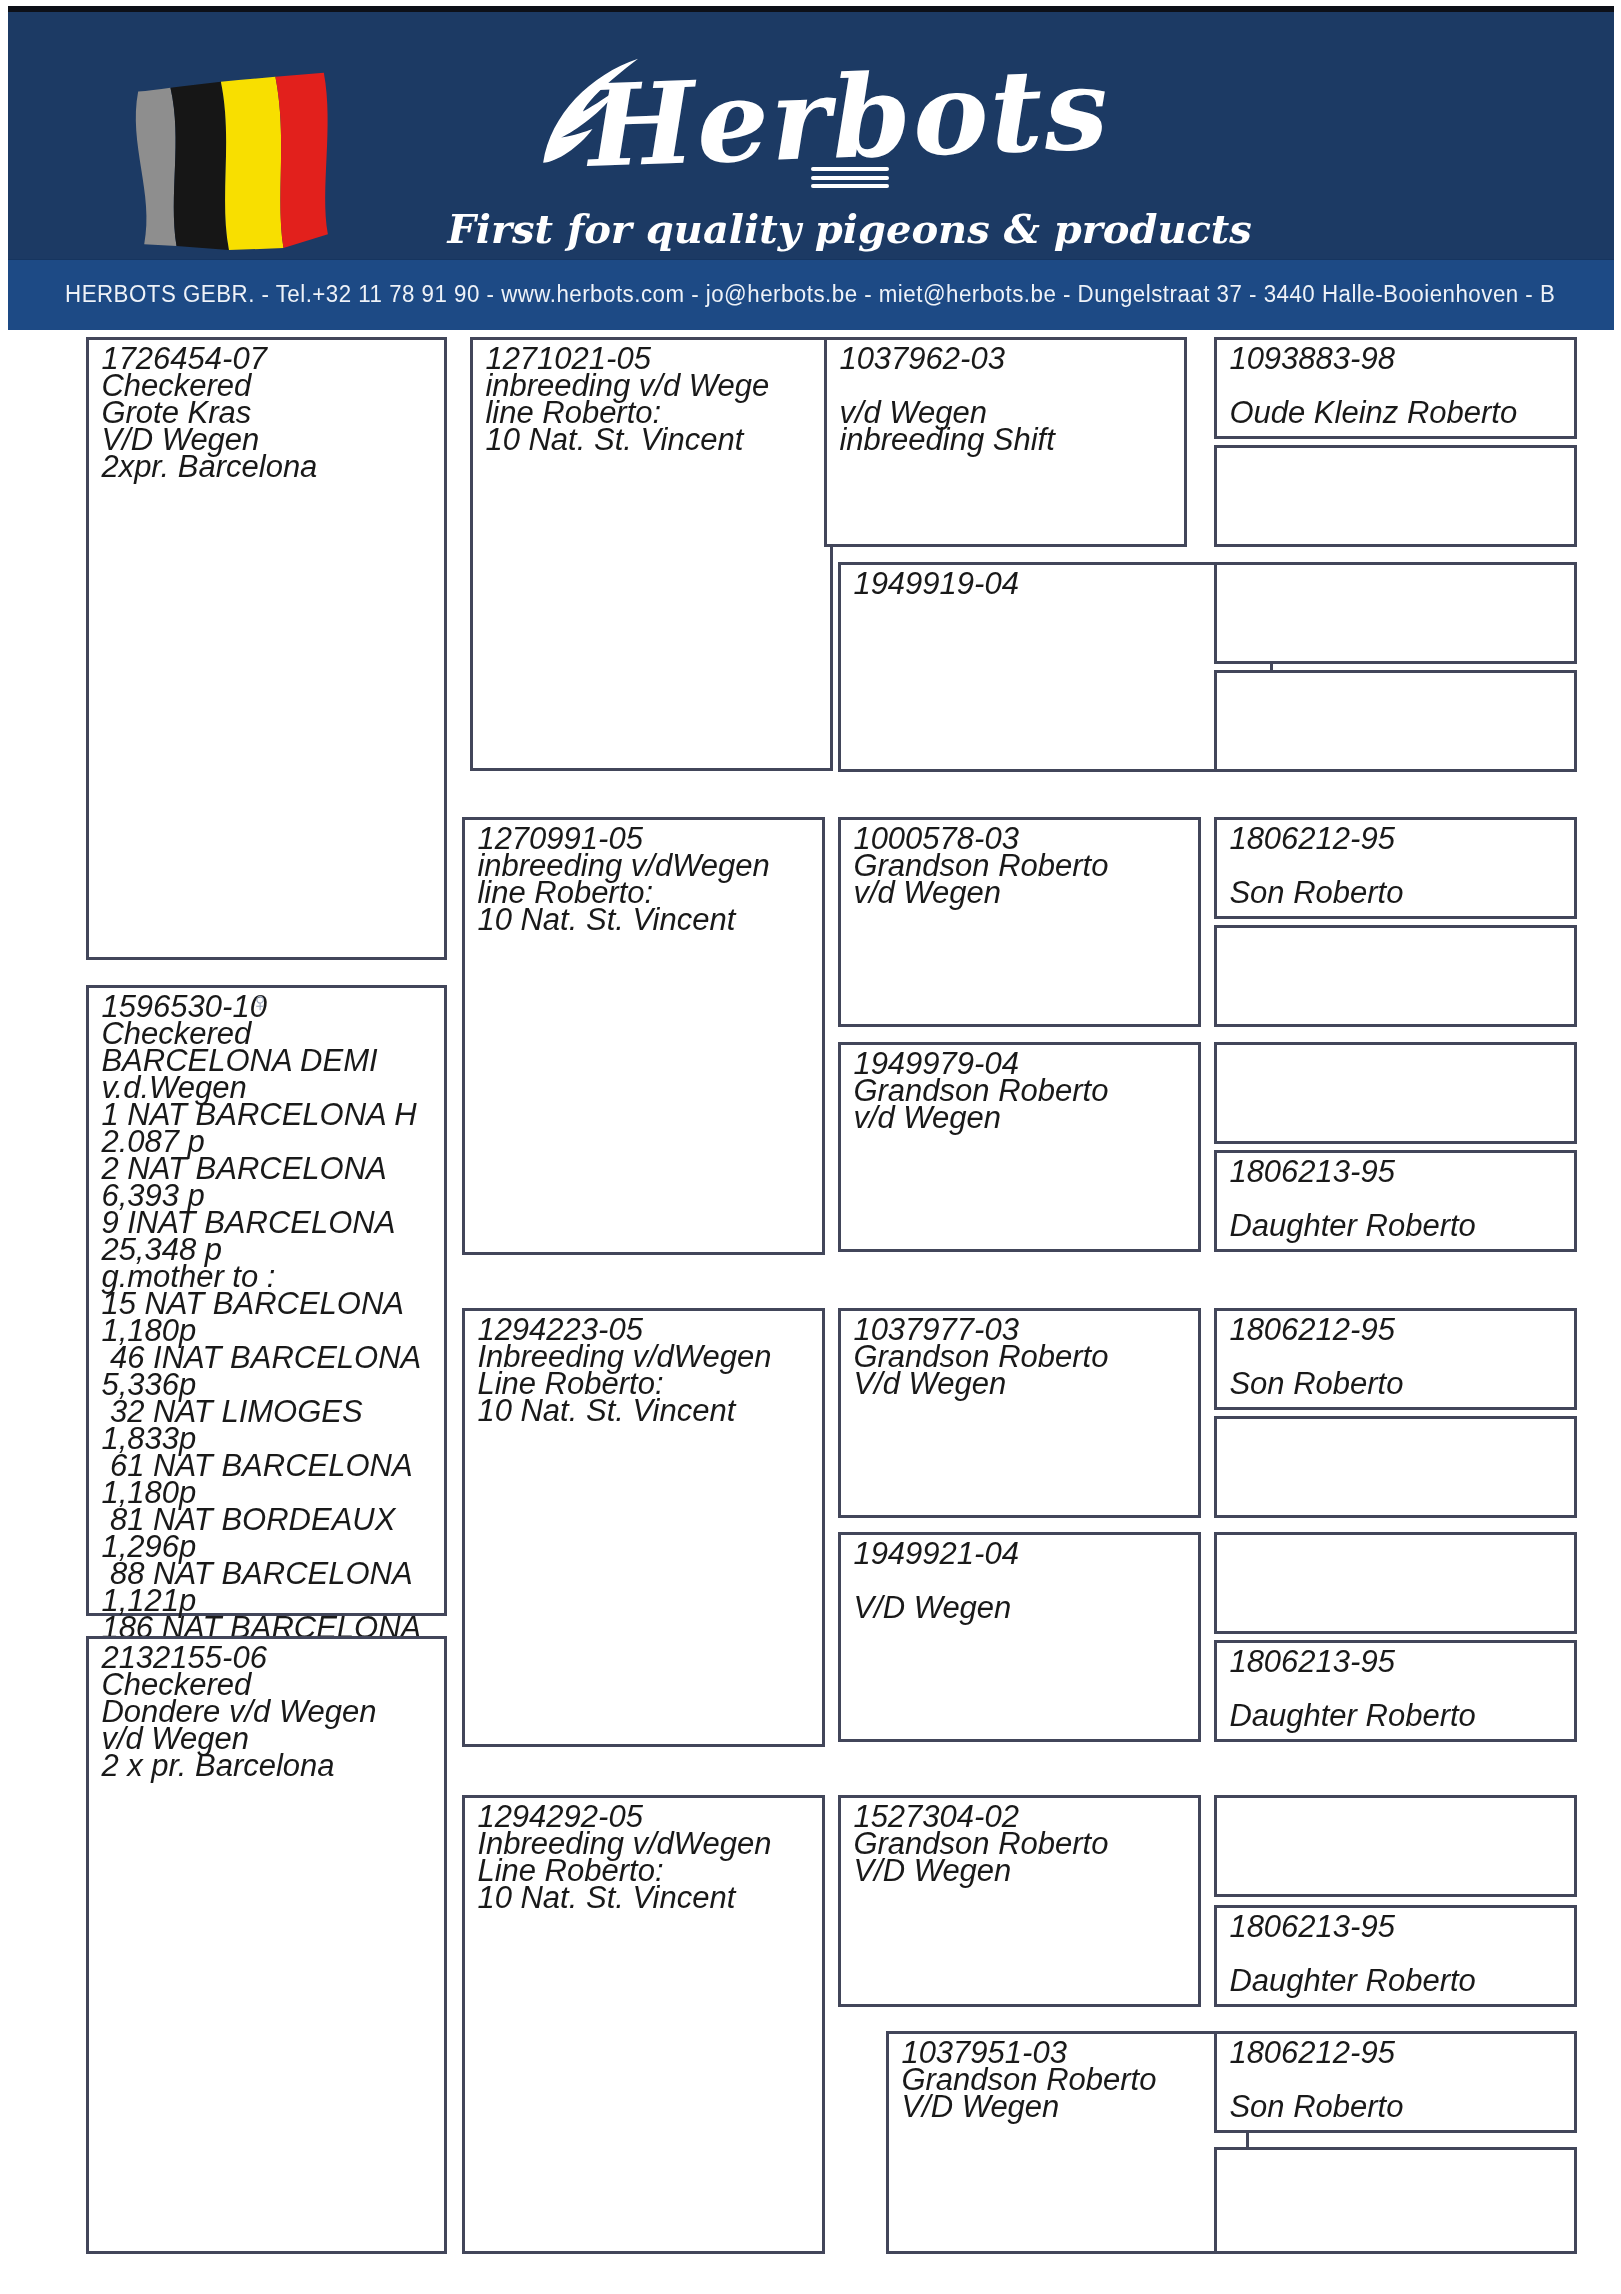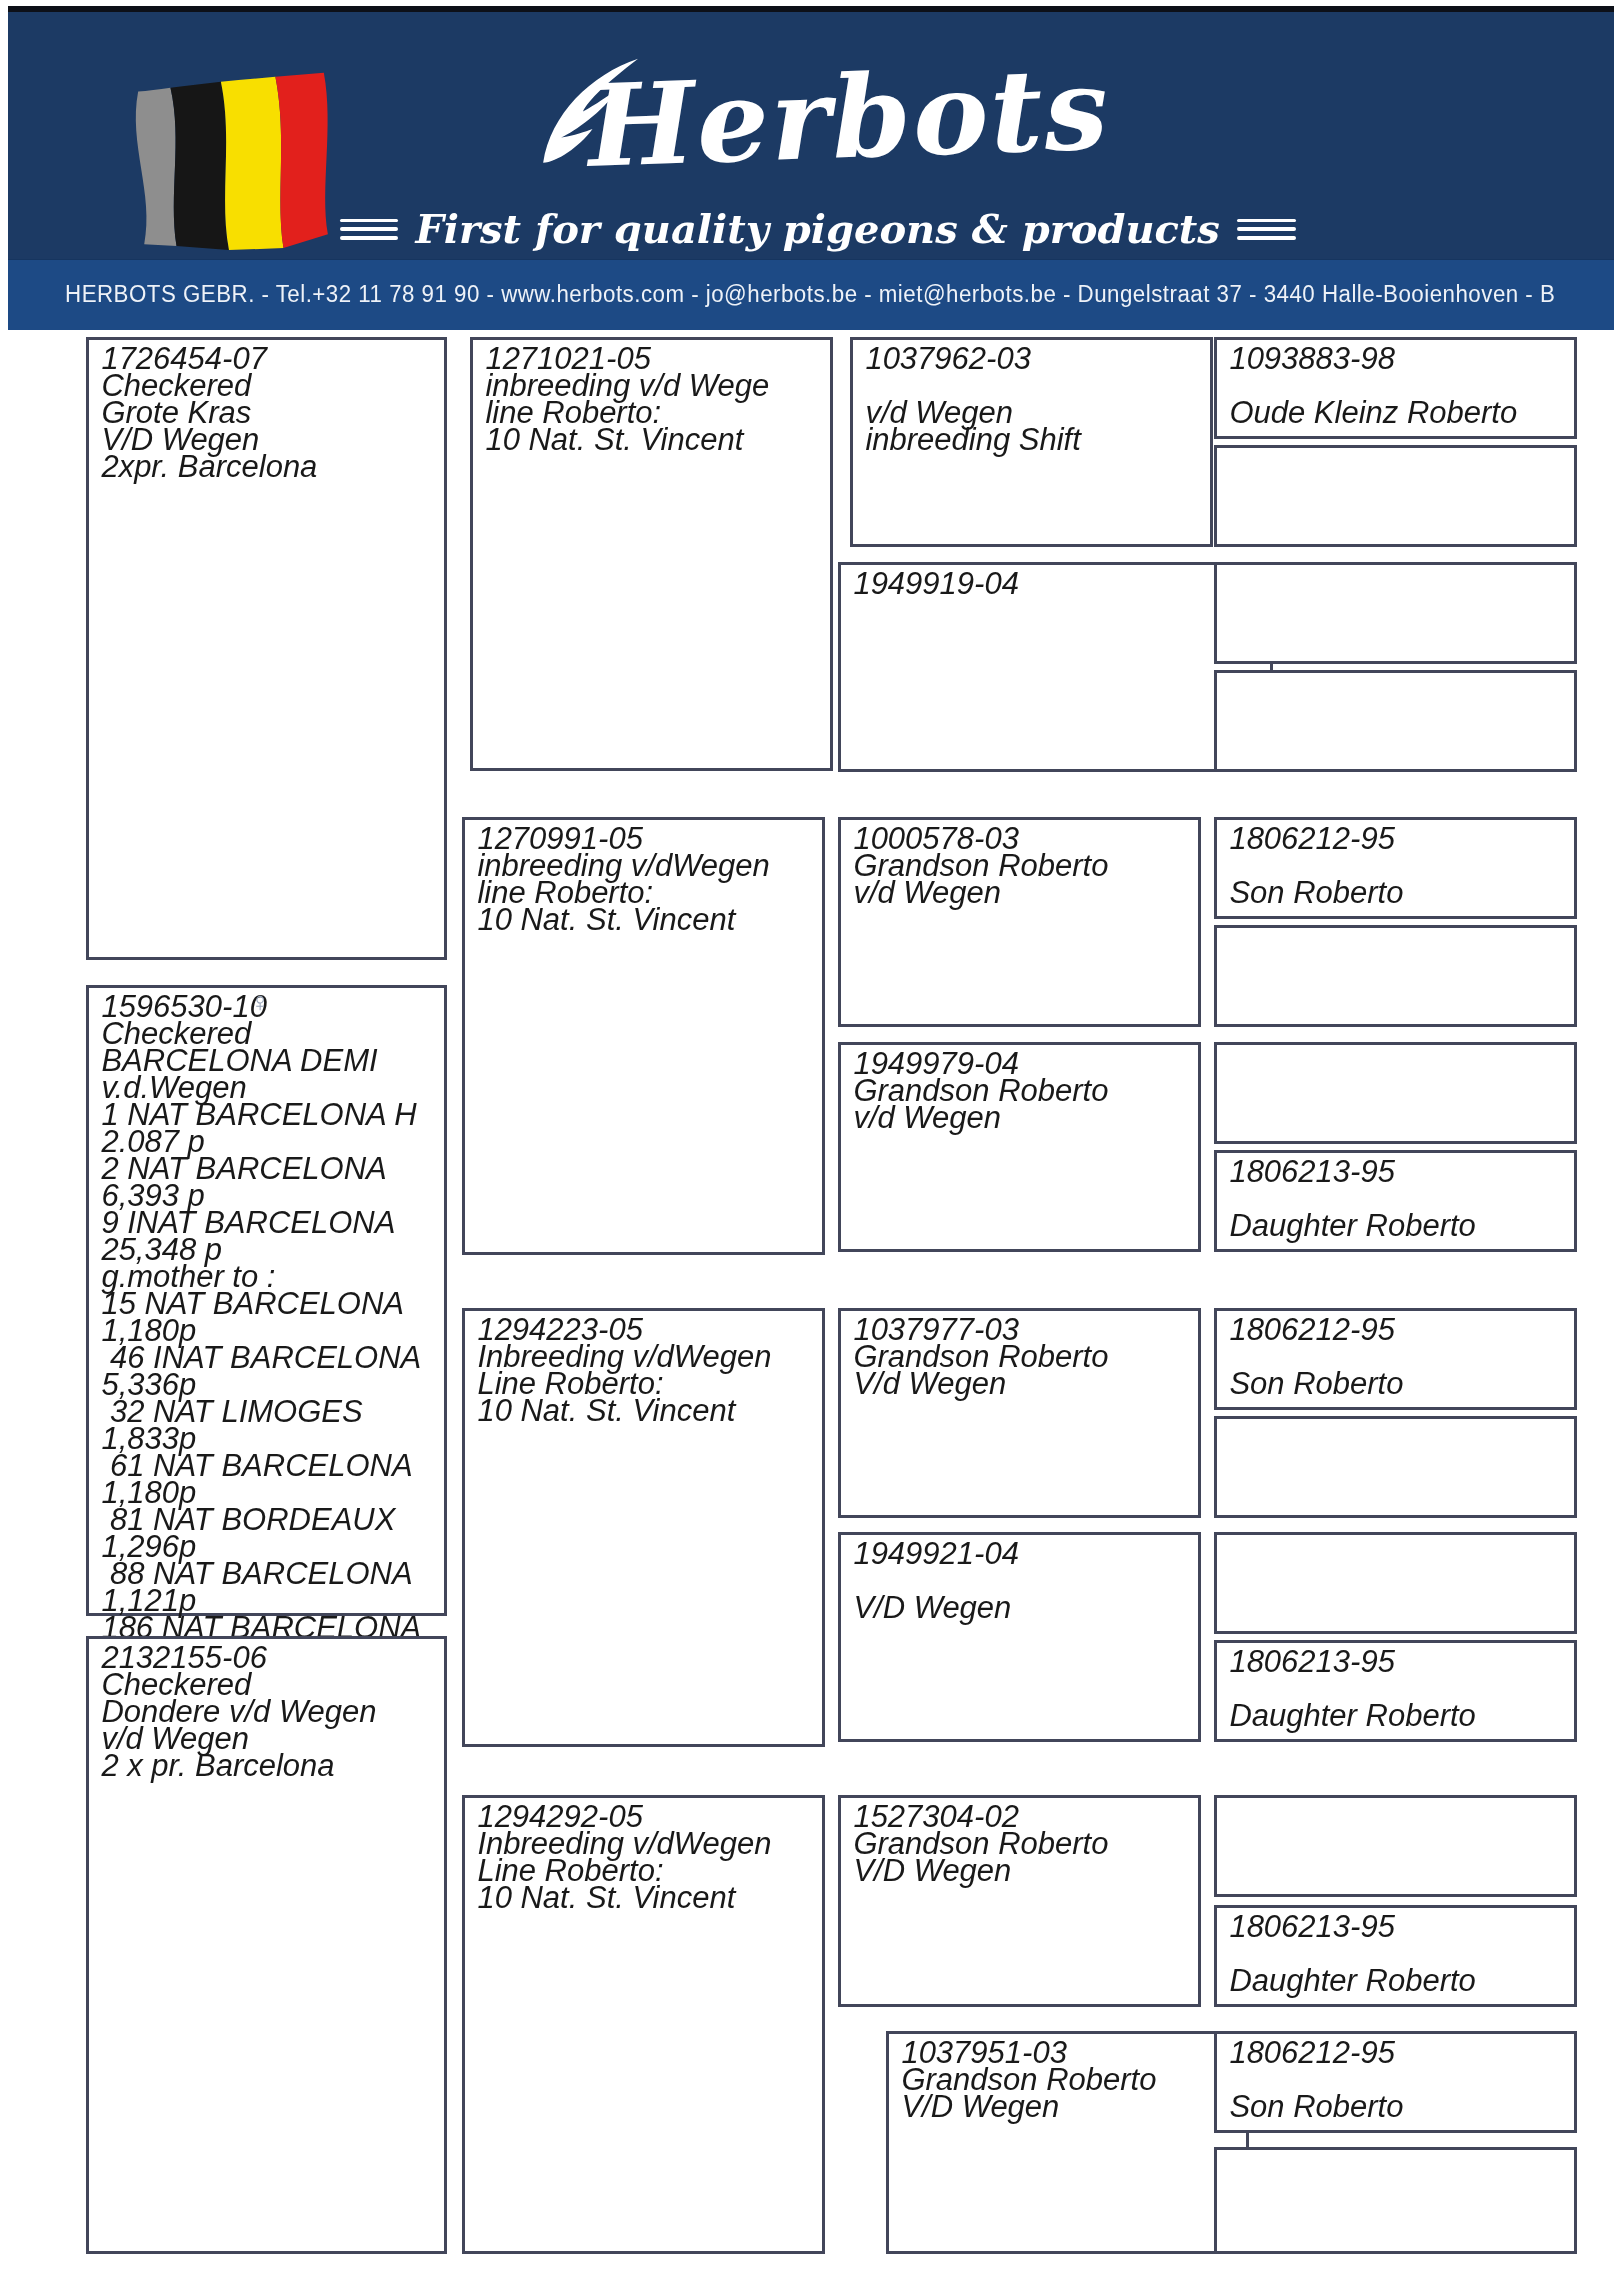--- a/index.html
+++ b/index.html
@@ -26,22 +26,22 @@
   .brand{
     position:absolute;left:516px;top:29px;width:650px;height:158px;
     text-align:center;color:#ffffff;
     font-family:"DejaVu Serif",serif;font-style:italic;font-weight:bold;
     font-size:113px;line-height:153px;
     transform:rotate(-2deg);
     letter-spacing:1.9px;
   }
   .feather{position:absolute;left:524px;top:55px;width:124px;height:92px;transform:rotate(-12deg);}
   .tagline-row{
-    position:absolute;left:332px;top:189px;width:956px;height:57px;
-    display:flex;align-items:center;justify-content:center;gap:17px;
+    position:absolute;left:364px;top:189px;width:956px;height:57px;
+    display:flex;align-items:center;justify-content:center;gap:17px;flex-direction:column;
   }
   .tagline{
     color:#ffffff;font-family:"DejaVu Serif",serif;font-style:italic;font-weight:bold;
     font-size:40px;line-height:48px;white-space:nowrap;
   }
   .ornament{width:78px;display:flex;flex-direction:column;gap:4.8px;}
   .ornament i{display:block;height:3.8px;background:#ffffff;border-radius:1.9px;}
   .contact-bar{
     position:absolute;left:0;bottom:0;width:100%;height:71px;
     background:var(--contact_blue);
@@ -157,21 +157,21 @@
 Line Roberto:
 10 Nat. St. Vincent</div>
 </div>
 <div class="pbox" style="left:462px;top:1795px;width:363px;height:459px">
   <div class="ptext">1294292-05
 Inbreeding v/dWegen
 Line Roberto:
 10 Nat. St. Vincent</div>
 </div>
 
-<div class="pbox" style="left:850px;top:337px;width:363px;height:210px">
+<div class="pbox" style="left:824px;top:337px;width:363px;height:210px">
   <div class="ptext">1037962-03
 
 v/d Wegen
 inbreeding Shift</div>
 </div>
 <div class="pbox" style="left:838px;top:562px;width:435px;height:210px">
   <div class="ptext">1949919-04</div>
 </div>
 <div class="pbox" style="left:838px;top:817px;width:363px;height:210px">
   <div class="ptext">1000578-03

